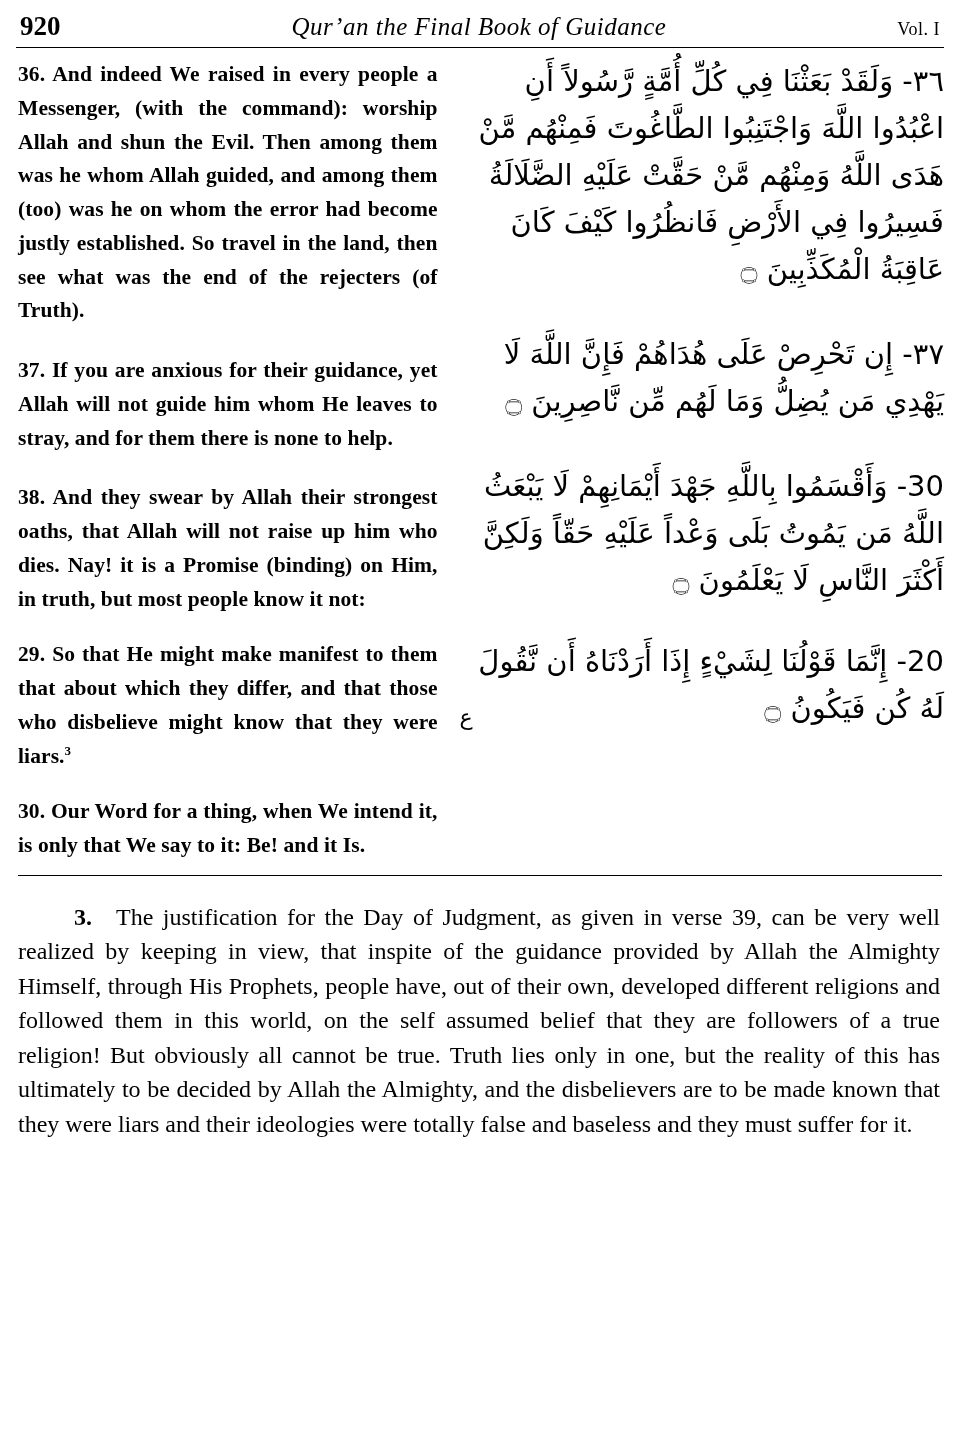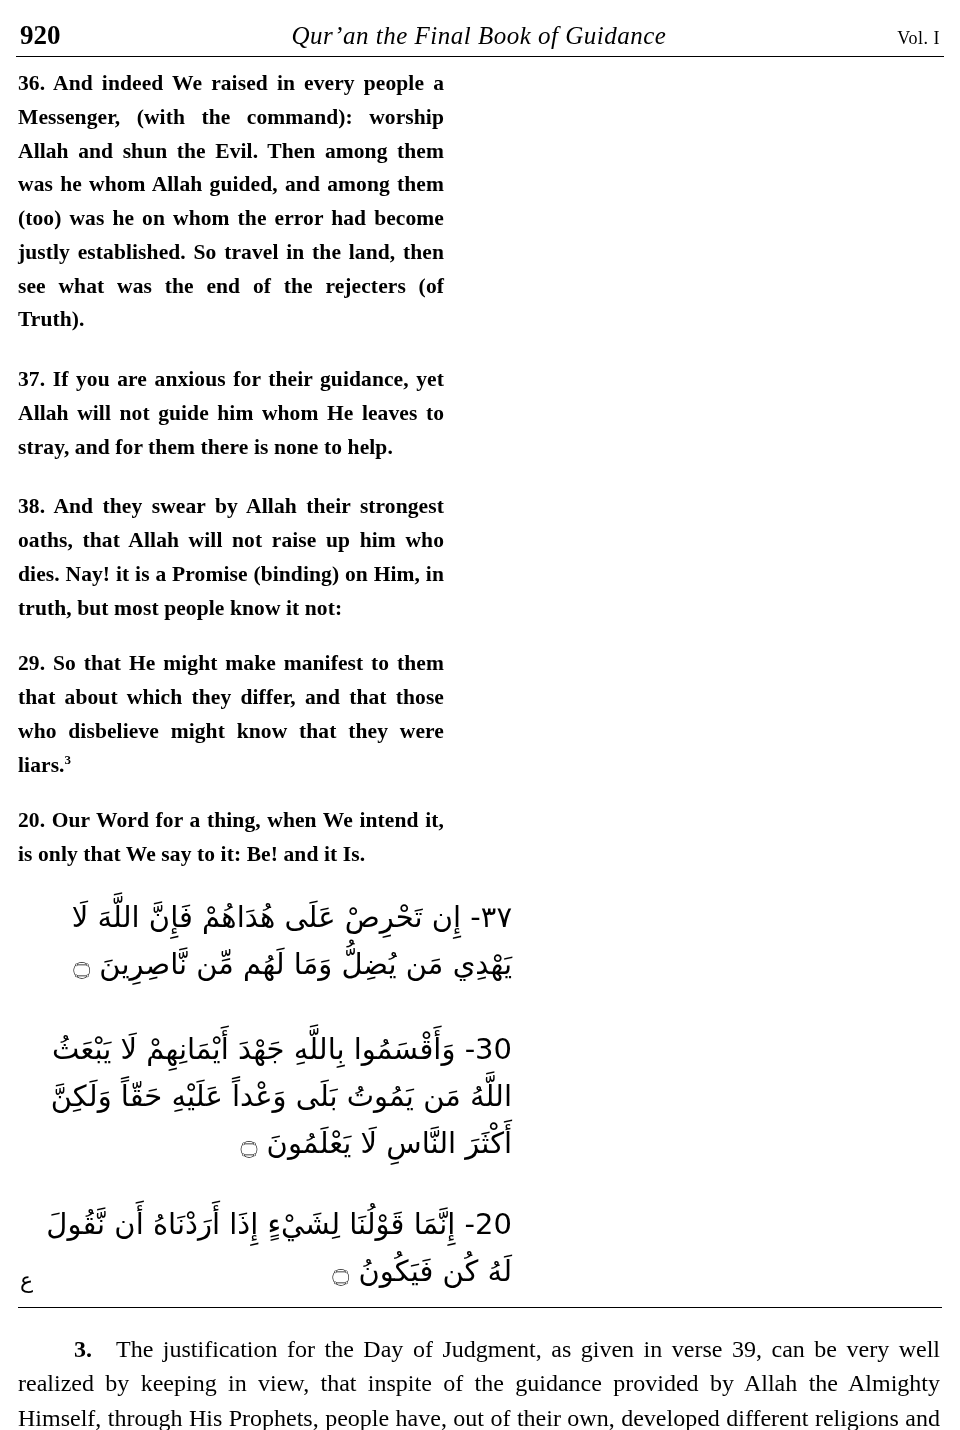--- a/index.html
+++ b/index.html
@@ -20,21 +20,21 @@
     height: 1430px;
     box-sizing: border-box;
     padding: 0 14px;
   }
 
   
   .header {
     display: flex;
     align-items: baseline;
     justify-content: space-between;
-    padding: 20px 6px 2px 6px;
+    padding: 11px 6px 2px 6px;
   }
   .header-page-number {
     font-size: 27px;
     font-weight: bold;
     font-family: "Liberation Serif", serif;
     letter-spacing: 0px;
   }
   .header-title {
     font-size: 25px;
     font-style: italic;
@@ -50,22 +50,21 @@
   }
   .header-rule {
     border: none;
     border-top: 1.6px solid #000;
     margin: 3px 2px 0 2px;
   }
 
   
   .content {
     display: flex;
-    flex-direction: column;
-    gap: 6px;
+    gap: 16px;
     margin-top: 10px;
   }
   .col-english {
     width: 430px;
     padding-left: 4px;
     box-sizing: border-box;
   }
   .col-arabic {
     width: 500px;
     box-sizing: border-box;
@@ -150,24 +149,25 @@
   </div>
   <hr class="header-rule">
 
   <div class="content">
 
     <div class="col-english">
       <p class="verse-en v36-en">36. And indeed We raised in every people a Messenger, (with the command): worship Allah and shun the Evil. Then among them was he whom Allah guided, and among them (too) was he on whom the error had become justly established. So travel in the land, then see what was the end of the rejecters (of Truth).</p>
       <p class="verse-en v37-en">37. If you are anxious for their guidance, yet Allah will not guide him whom He leaves to stray, and for them there is none to help.</p>
       <p class="verse-en v38-en">38. And they swear by Allah their strongest oaths, that Allah will not raise up him who dies. Nay! it is a Promise (binding) on Him, in truth, but most people know it not:</p>
       <p class="verse-en v39-en"><span>29. So that He might make manifest to them that about which they differ, and that those who disbelieve might know that they were liars.</span><sup>3</sup></p>
-      <p class="verse-en v40-en">20. Our Word for a thing, when We intend it, is only that We say to it: Be! and it Is.</p>
+      <p class="verse-en v40-en">30. Our Word for a thing, when We intend it, is only that We say to it: Be! and it Is.</p>
     </div>
 
     <div class="col-arabic">
+      <p class="verse-ar v36-ar">٣٦- وَلَقَدْ بَعَثْنَا فِي كُلِّ أُمَّةٍ رَّسُولاً أَنِ اعْبُدُوا اللَّهَ وَاجْتَنِبُوا الطَّاغُوتَ فَمِنْهُم مَّنْ هَدَى اللَّهُ وَمِنْهُم مَّنْ حَقَّتْ عَلَيْهِ الضَّلَالَةُ فَسِيرُوا فِي الأَرْضِ فَانظُرُوا كَيْفَ كَانَ عَاقِبَةُ الْمُكَذِّبِينَ ۝</p>
       <p class="verse-ar v37-ar">٣٧- إِن تَحْرِصْ عَلَى هُدَاهُمْ فَإِنَّ اللَّهَ لَا يَهْدِي مَن يُضِلُّ وَمَا لَهُم مِّن نَّاصِرِينَ ۝</p>
       <p class="verse-ar v38-ar">30- وَأَقْسَمُوا بِاللَّهِ جَهْدَ أَيْمَانِهِمْ لَا يَبْعَثُ اللَّهُ مَن يَمُوتُ بَلَى وَعْداً عَلَيْهِ حَقّاً وَلَكِنَّ أَكْثَرَ النَّاسِ لَا يَعْلَمُونَ ۝</p>
       <p class="verse-ar v40-ar">
         <span>20- إِنَّمَا قَوْلُنَا لِشَيْءٍ إِذَا أَرَدْنَاهُ أَن نَّقُولَ لَهُ كُن فَيَكُونُ ۝</span>
         <span class="ayah-end-mark">ع</span>
       </p>
     </div>
 
   </div>
 

